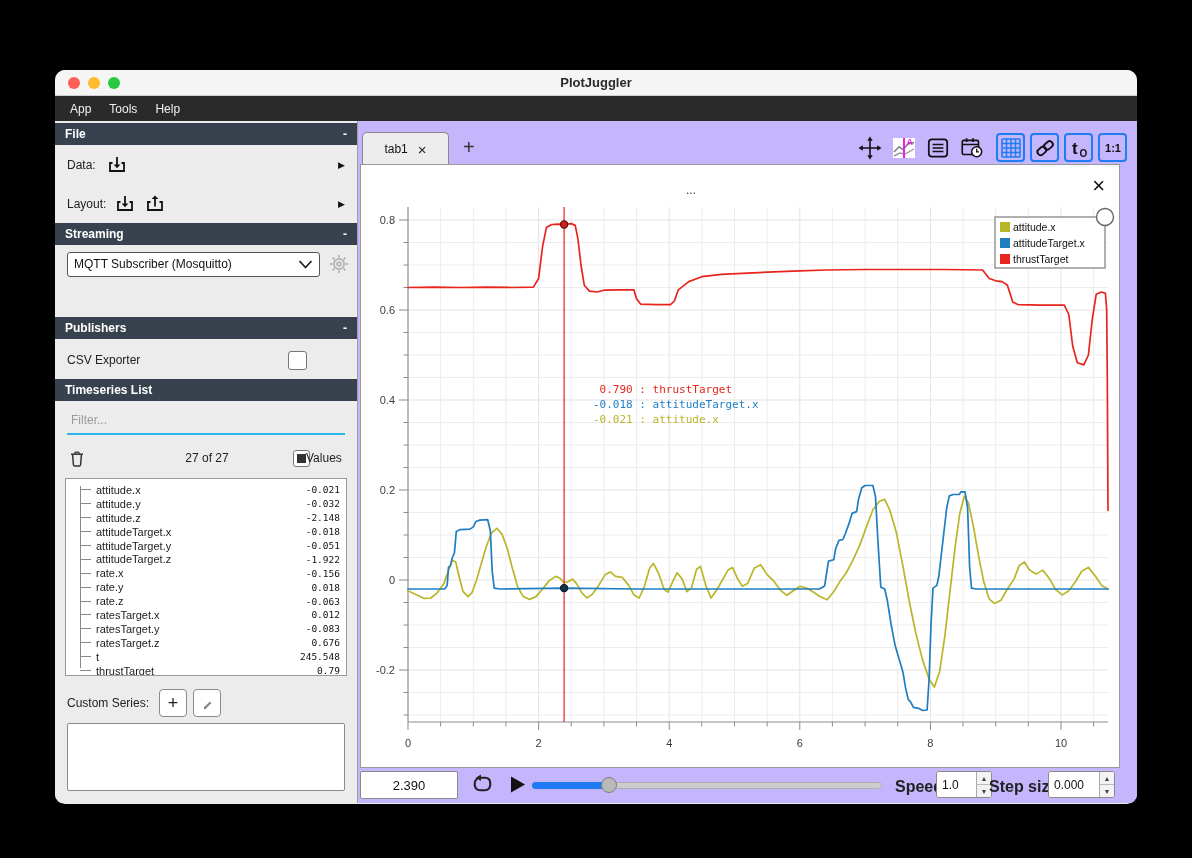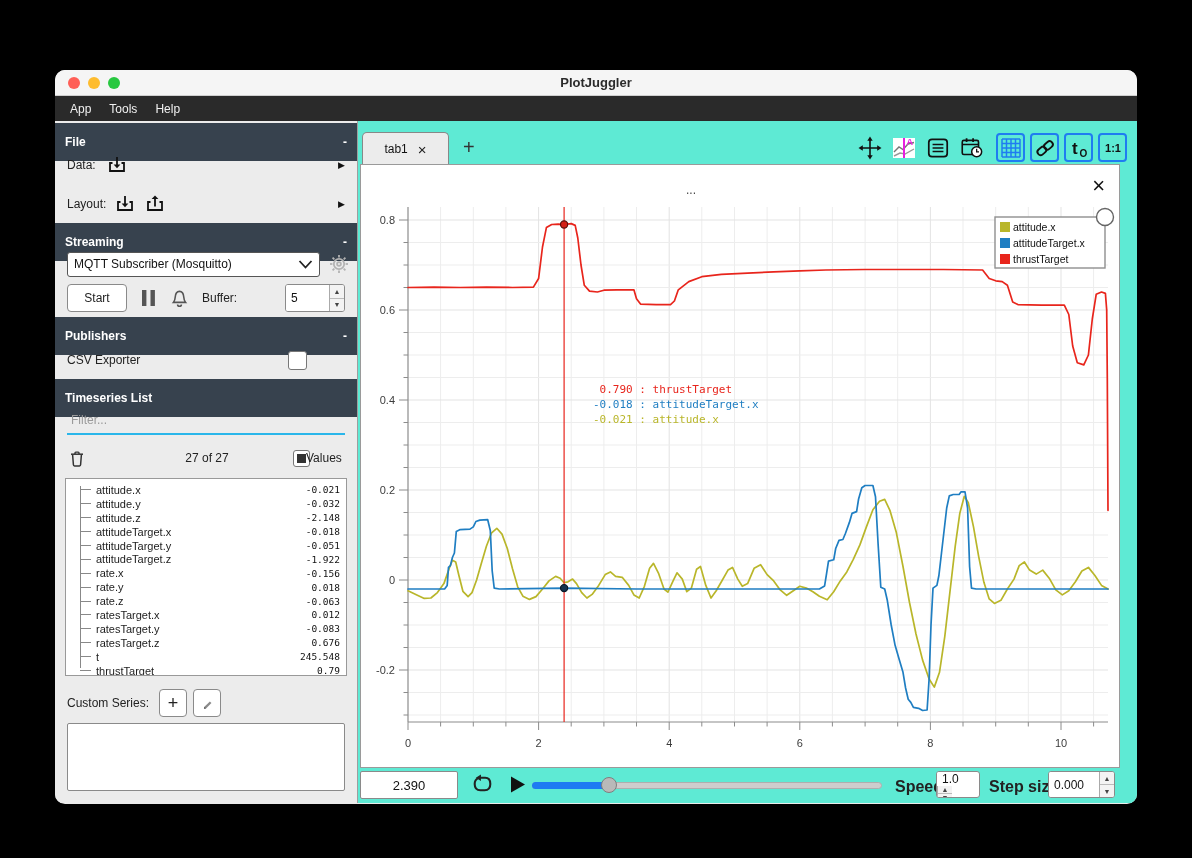--- a/index.html
+++ b/index.html
@@ -11,23 +11,23 @@
   .title{position:absolute;left:0;right:0;top:5px;text-align:center;font-size:13px;font-weight:700;color:#2b2b2b;}
   .lights{position:absolute;left:13px;top:7px;display:flex;gap:8px;}
   .light{width:12px;height:12px;border-radius:50%;}
   .l-red{background:#ff5f57;} .l-yellow{background:#febc2e;} .l-green{background:#28c840;}
   
   .menubar{height:25px;background:#2a2a2a;display:flex;align-items:center;padding-left:6px;}
   .menu-item{color:#f0f0f0;font-size:12px;padding:0 9px;}
   
   .content{position:relative;height:682px;display:flex;}
   .sidebar{position:relative;width:303px;height:100%;background:#ececec;border-right:1px solid #9e9e9e;flex:none;}
-  .main{position:relative;flex:1;height:100%;background:#5eead4;}
+  .main{position:relative;flex:1;height:100%;background:#c4b5fd;}
   
-  .sec{position:absolute;left:0;width:100%;height:38px;background:#37424e;color:#fff;font-size:12px;font-weight:700;display:flex;align-items:center;padding:0 10px;}
+  .sec{position:absolute;left:0;width:100%;height:22px;background:#37424e;color:#fff;font-size:12px;font-weight:700;display:flex;align-items:center;padding:0 10px;}
   .sec .dash{margin-left:auto;font-weight:700;}
   .srow{position:absolute;left:0;width:100%;display:flex;align-items:center;padding:0 12px;font-size:12px;color:#222;}
   .arrow-r{margin-left:auto;font-size:9px;color:#111;}
   .icobtn{background:none;border:none;padding:0;display:inline-flex;align-items:center;}
   .combo{width:253px;height:25px;background:#fff;border:1.5px solid #555;border-radius:3px;display:flex;align-items:center;padding:0 6px;font-size:12px;color:#111;}
   .combo svg{margin-left:auto;}
   .btn{background:#fff;border:1px solid #8a8a8a;border-radius:4px;font-size:12px;color:#222;}
   .start-btn{width:60px;height:28px;}
   .spin{display:flex;height:28px;background:#fff;border:1px solid #8a8a8a;border-radius:3px;overflow:hidden;}
   .spin input{border:none;outline:none;width:calc(100% - 15px);font-size:12px;padding:0 5px;color:#111;background:#fff;}
@@ -66,21 +66,21 @@
   
   .bottom{position:absolute;left:0;top:650px;width:100%;height:32px;}
   .timebox{position:absolute;left:2px;top:0;width:98px;height:28px;background:#fff;border:1px solid #8a8a8a;border-radius:2px;text-align:center;font-size:13px;color:#111;outline:none;}
   .loopbtn{position:absolute;left:112px;top:2px;}
   .playbtn{position:absolute;left:148px;top:2px;}
   .slider{position:absolute;left:174px;top:0;width:350px;height:28px;}
   .slider .track{position:absolute;left:0;right:0;top:11px;height:7px;background:#cdcdcd;border:1px solid #aeaeae;border-radius:4px;}
   .slider .fill{position:absolute;left:0;top:11px;height:7px;width:22%;background:#1e7bf2;border-radius:4px 0 0 4px;}
   .slider .handle{position:absolute;left:calc(22% - 8px);top:6px;width:16px;height:16px;border-radius:50%;background:#b9b9b9;border:1px solid #7e7e7e;}
   .blabel{position:absolute;top:7px;font-size:16px;font-weight:700;color:#222;}
-  .speed-spin{position:absolute;left:578px;top:0;width:44px;flex-direction:column;}
+  .speed-spin{position:absolute;left:578px;top:0;width:56px;}
   .step-spin{position:absolute;left:690px;top:0;width:67px;}
 </style>
 </head>
 <body>
 
 <div class="stage">
 <div class="window">
 
   <div class="titlebar">
     <div class="lights">
@@ -159,43 +159,20 @@
                   <line x1="16.6" y1="10" x2="19" y2="10"></line>
                   <line x1="3.6" y1="3.6" x2="5.3" y2="5.3"></line>
                   <line x1="14.7" y1="14.7" x2="16.4" y2="16.4"></line>
                   <line x1="3.6" y1="16.4" x2="5.3" y2="14.7"></line>
                   <line x1="14.7" y1="5.3" x2="16.4" y2="3.6"></line>
                 </g>
               </svg>
         </button>
       </div>
 
-      <div class="srow" style="top:162px;height:30px">
-        <button class="btn start-btn">Start</button>
-        <button class="icobtn" style="margin-left:14px">
-          <svg width="15" height="18" viewBox="0 0 15 18">
-                <rect x="1" y="1" width="4.4" height="16" fill="#555"></rect>
-                <rect x="9.5" y="1" width="4.4" height="16" fill="#555"></rect>
-              </svg>
-        </button>
-        <button class="icobtn" style="margin-left:13px">
-          <svg width="21" height="21" viewBox="0 0 20 20">
-                <path d="M10 3.2 C7.2 3.2 6.1 5.7 5.9 8.8 C5.8 11 5.1 12.6 4.2 13.7 H15.8 C14.9 12.6 14.2 11 14.1 8.8 C13.9 5.7 12.8 3.2 10 3.2 Z" fill="none" stroke="#555" stroke-width="1.5"></path>
-                <path d="M8.2 15.6 a1.8 1.8 0 0 0 3.6 0" fill="none" stroke="#555" stroke-width="1.5"></path>
-              </svg>
-        </button>
-        <span style="margin-left:12px">Buffer:</span>
-        <div class="spin" style="margin-left:auto;width:60px">
-          <input value="5" style="">
-          <div class="arrows">
-                <span>▲</span>
-                <span>▼</span>
-              </div>
-        </div>
-      </div>
 
       <div class="sec" style="top:196px">
         <span>Publishers</span>
         <span class="dash">-</span>
       </div>
 
       <div class="srow" style="top:226px;height:26px">
         <span>CSV Exporter</span>
         <span class="checkbox" style="position:absolute;left:233px"></span>
       </div>

